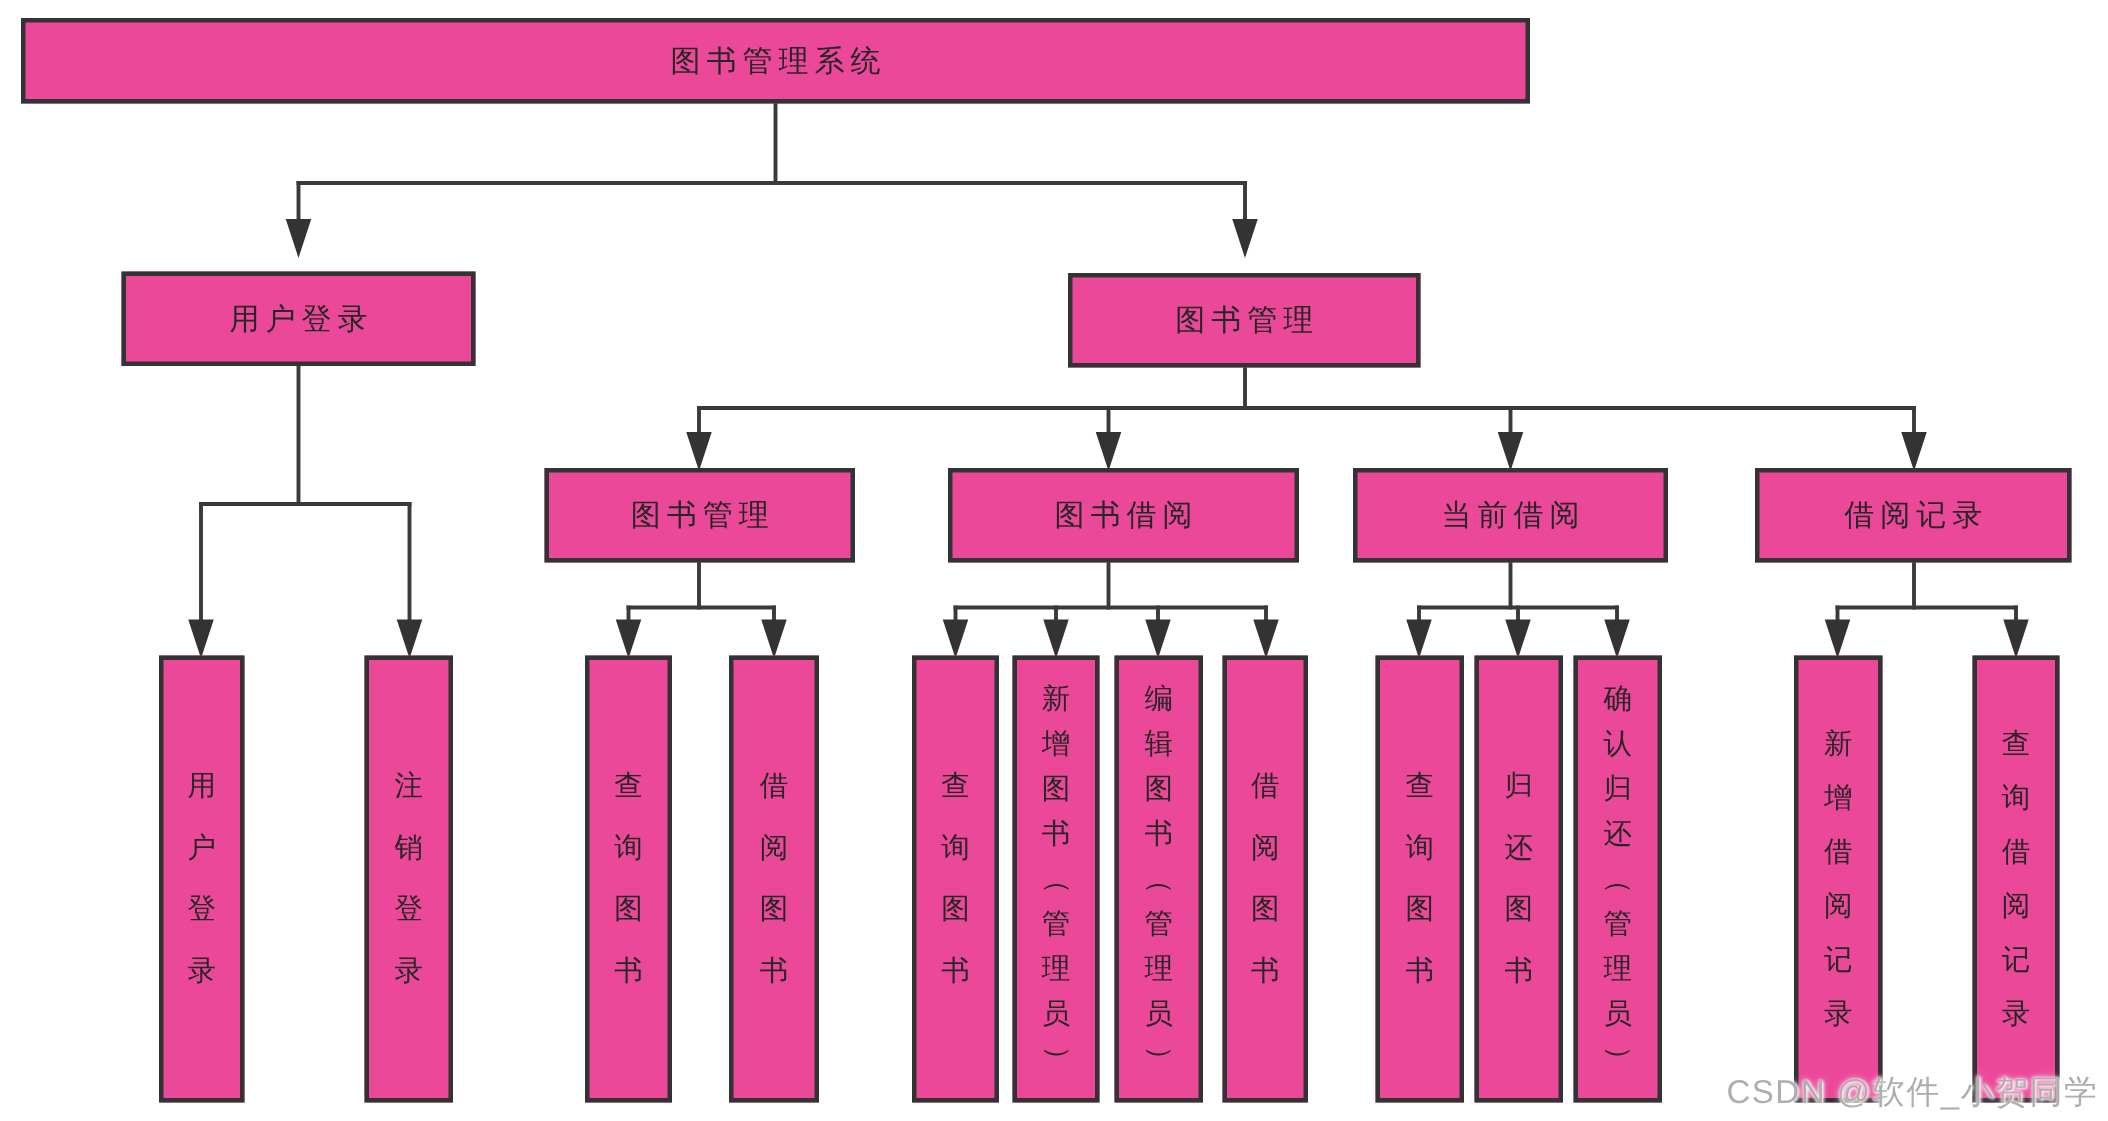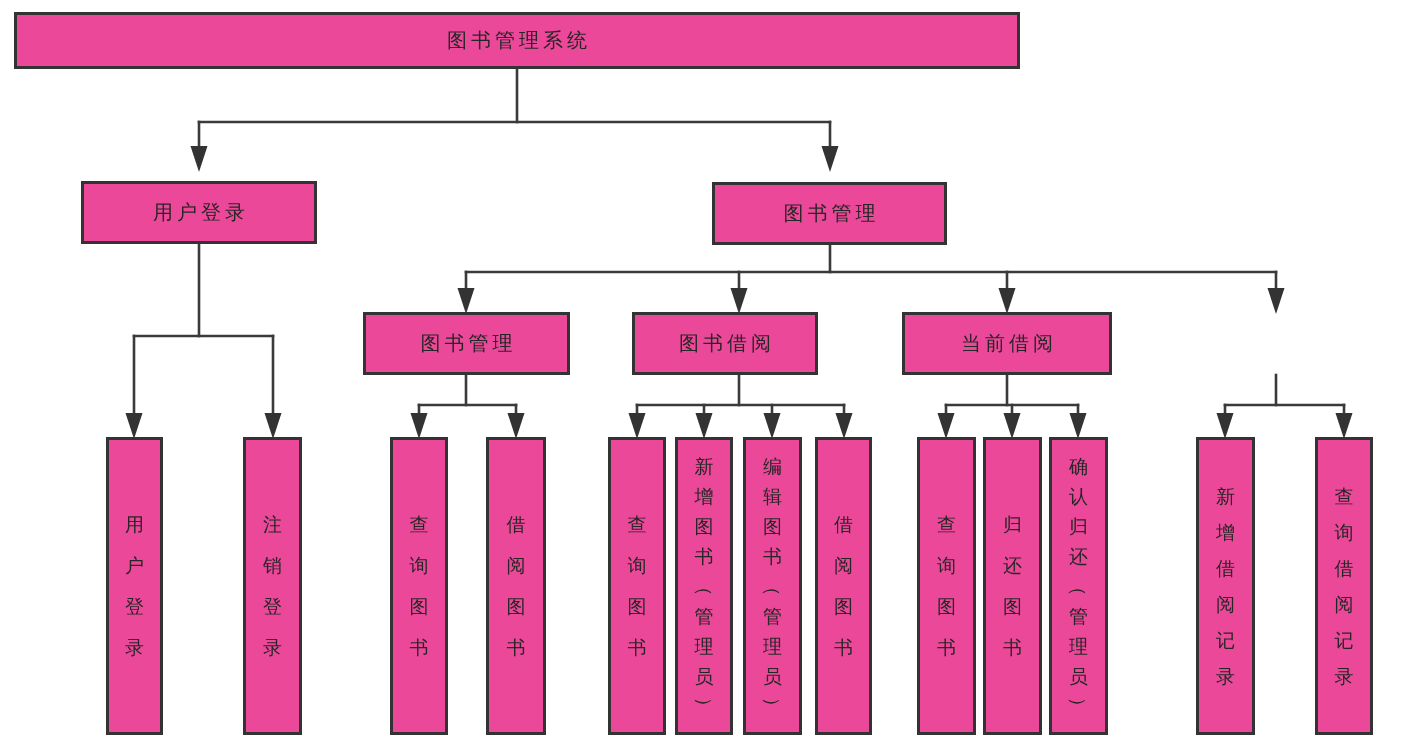--- a/index.html
+++ b/index.html
@@ -99,25 +99,28 @@
   <div class="box" style="left:81px;top:181px;width:236px;height:63px">
     <span class="hlabel">用户登录</span>
   </div>
   <div class="box" style="left:712px;top:182px;width:235px;height:63px">
     <span class="hlabel">图书管理</span>
   </div>
 
   <div class="box" style="left:363px;top:312px;width:207px;height:63px">
     <span class="hlabel">图书管理</span>
   </div>
-  <div class="box" style="left:632px;top:312px;width:186px;height:63px">
+  <div class="box" style="left:632px;top:312px;width:234px;height:63px">
     <span class="hlabel">图书借阅</span>
   </div>
   <div class="box" style="left:902px;top:312px;width:210px;height:63px">
     <span class="hlabel">当前借阅</span>
+  </div>
+  <div class="box" style="left:1170px;top:312px;width:211px;height:63px">
+    <span class="hlabel">借阅记录</span>
   </div>
 
   <div class="box" style="left:106px;top:437px;width:57px;height:298px">
     <div class="vtext gap-lg">
         <span>用</span>
         <span>户</span>
         <span>登</span>
         <span>录</span>
       </div>
   </div>
@@ -234,14 +237,15 @@
     <div class="vtext gap-md">
         <span>查</span>
         <span>询</span>
         <span>借</span>
         <span>阅</span>
         <span>记</span>
         <span>录</span>
       </div>
   </div>
 
+  <div class="watermark">CSDN @软件_小贺同学</div>
 
 </div>
 
 </body></html>

